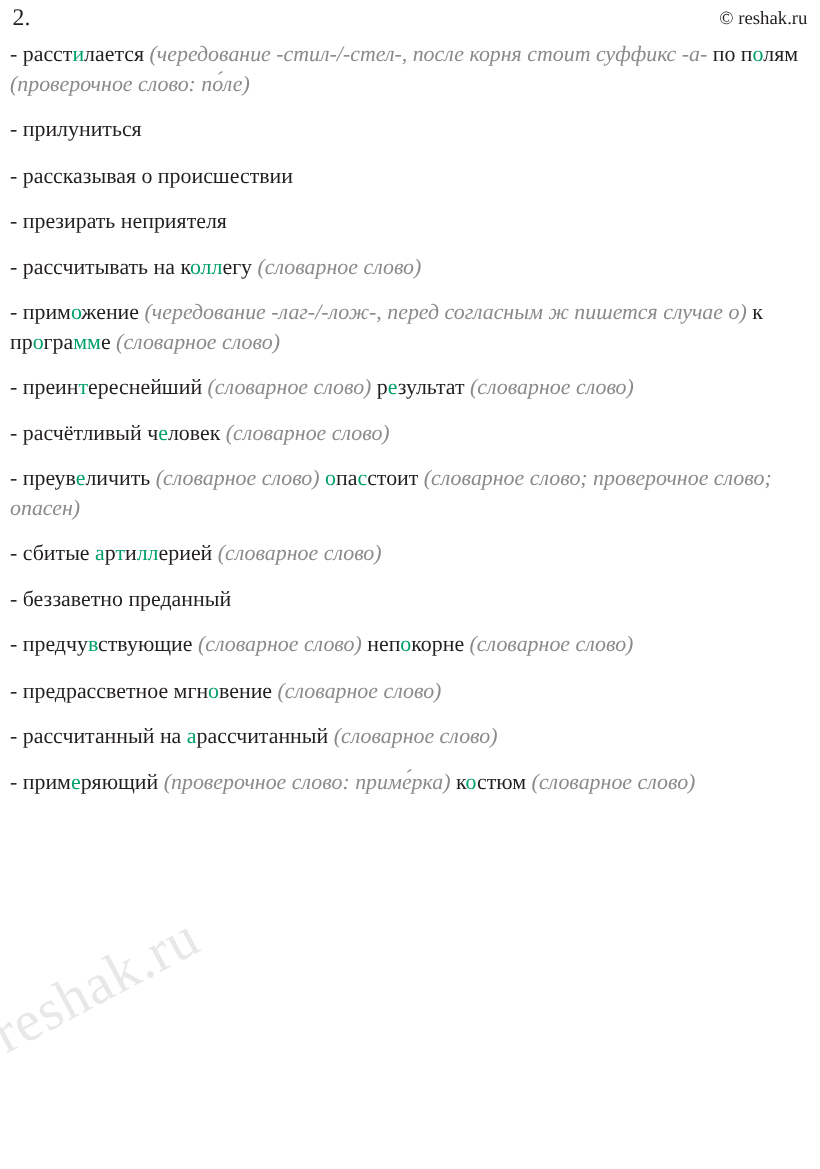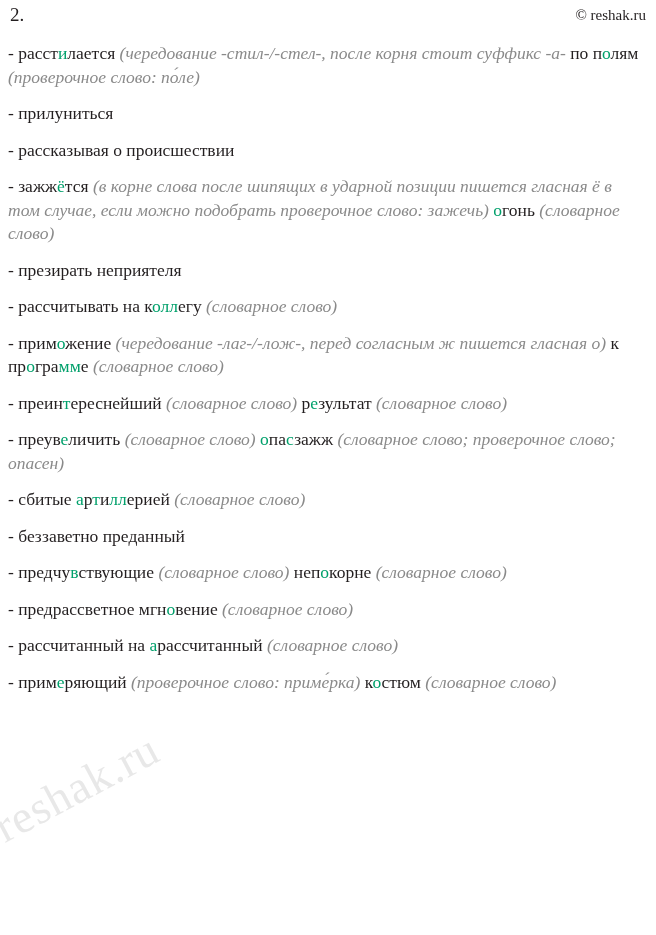--- a/index.html
+++ b/index.html
@@ -37,21 +37,21 @@
   .watermark-top {
     position: absolute;
     right: 2px;
     top: 0;
     font-size: 15px;
     line-height: 22px;
     color: #231f20;
   }
   .answer-body {
     position: relative;
-    margin-top: 12px;
+    margin-top: 2px;
   }
   .entry {
     font-size: 17.5px;
     line-height: 23.5px;
     margin: 0 0 13px 0;
     text-align: left;
     color: #231f20;
   }
   .hl {
     color: #00a06b;
@@ -81,26 +81,26 @@
 
   <div class="header">
     <div class="task-number">2.</div>
     <div class="watermark-top">© reshak.ru</div>
   </div>
 
   <div class="answer-body" id="answer-body">
       <p class="entry"><span>- расст</span><span class="hl">и</span><span>лается </span><span class="note">(чередование -стил-/-стел-, после корня стоит суффикс -а-</span><span> по п</span><span class="hl">о</span><span>лям </span><span class="note">(проверочное слово: по́ле)</span></p>
       <p class="entry"><span>- прилуниться</span></p>
       <p class="entry"><span>- рассказывая о происшествии</span></p>
-      <p class="entry"><span>- зажж</span><span class="hl">ё</span><span>тся </span><span class="note">(в корне слова после шипящих в ударной позиции пишется гласная ё в том случае, если можно подобрать проверочное слово: зажечь) </span><span class="hl">о</span><span>гонь </span><span class="note">(словарное слово)</span></p>
       <p class="entry"><span>- презирать неприятеля</span></p>
       <p class="entry"><span>- рассчитывать на к</span><span class="hl">олл</span><span>егу </span><span class="note">(словарное слово)</span></p>
-      <p class="entry"><span>- прим</span><span class="hl">о</span><span>жение </span><span class="note">(чередование -лаг-/-лож-, перед согласным ж пишется гласная о) </span><span>к пр</span><span class="hl">о</span><span>гра</span><span class="hl">мм</span><span>е </span><span class="note">(словарное слово)</span></p>
+      <p class="entry"><span>- прим</span><span class="hl">о</span><span>жение </span><span class="note">(чередование -лаг-/-лож-, перед согласным ж пишется случае о) </span><span>к пр</span><span class="hl">о</span><span>гра</span><span class="hl">мм</span><span>е </span><span class="note">(словарное слово)</span></p>
       <p class="entry"><span>- преин</span><span class="hl">т</span><span>ереснейший </span><span class="note">(словарное слово) </span><span>р</span><span class="hl">е</span><span>зультат </span><span class="note">(словарное слово)</span></p>
-      <p class="entry"><span>- преув</span><span class="hl">е</span><span>личить </span><span class="note">(словарное слово) </span><span class="hl">о</span><span>па</span><span class="hl">с</span><span>зажж </span><span class="note">(словарное слово; проверочное слово; опасен)</span></p>
+      <p class="entry"><span>- расчётливый ч</span><span class="hl">е</span><span>ловек </span><span class="note">(словарное слово)</span></p>
+      <p class="entry"><span>- преув</span><span class="hl">е</span><span>личить </span><span class="note">(словарное слово) </span><span class="hl">о</span><span>па</span><span class="hl">с</span><span>стоит </span><span class="note">(словарное слово; проверочное слово; опасен)</span></p>
       <p class="entry"><span>- сбитые </span><span class="hl">а</span><span>р</span><span class="hl">т</span><span>и</span><span class="hl">лл</span><span>ерией </span><span class="note">(словарное слово)</span></p>
       <p class="entry"><span>- беззаветно преданный</span></p>
       <p class="entry"><span>- предчу</span><span class="hl">в</span><span>ствующие </span><span class="note">(словарное слово) </span><span>неп</span><span class="hl">о</span><span>корне </span><span class="note">(словарное слово)</span></p>
       <p class="entry"><span>- предрассветное мгн</span><span class="hl">о</span><span>вение </span><span class="note">(словарное слово)</span></p>
       <p class="entry"><span>- рассчитанный на </span><span class="hl">а</span><span>рассчитанный </span><span class="note">(словарное слово)</span></p>
       <p class="entry"><span>- прим</span><span class="hl">е</span><span>ряющий </span><span class="note">(проверочное слово: приме́рка) </span><span>к</span><span class="hl">о</span><span>стюм </span><span class="note">(словарное слово)</span></p>
     </div>
 
   <div class="watermark-big">reshak.ru</div>
 

